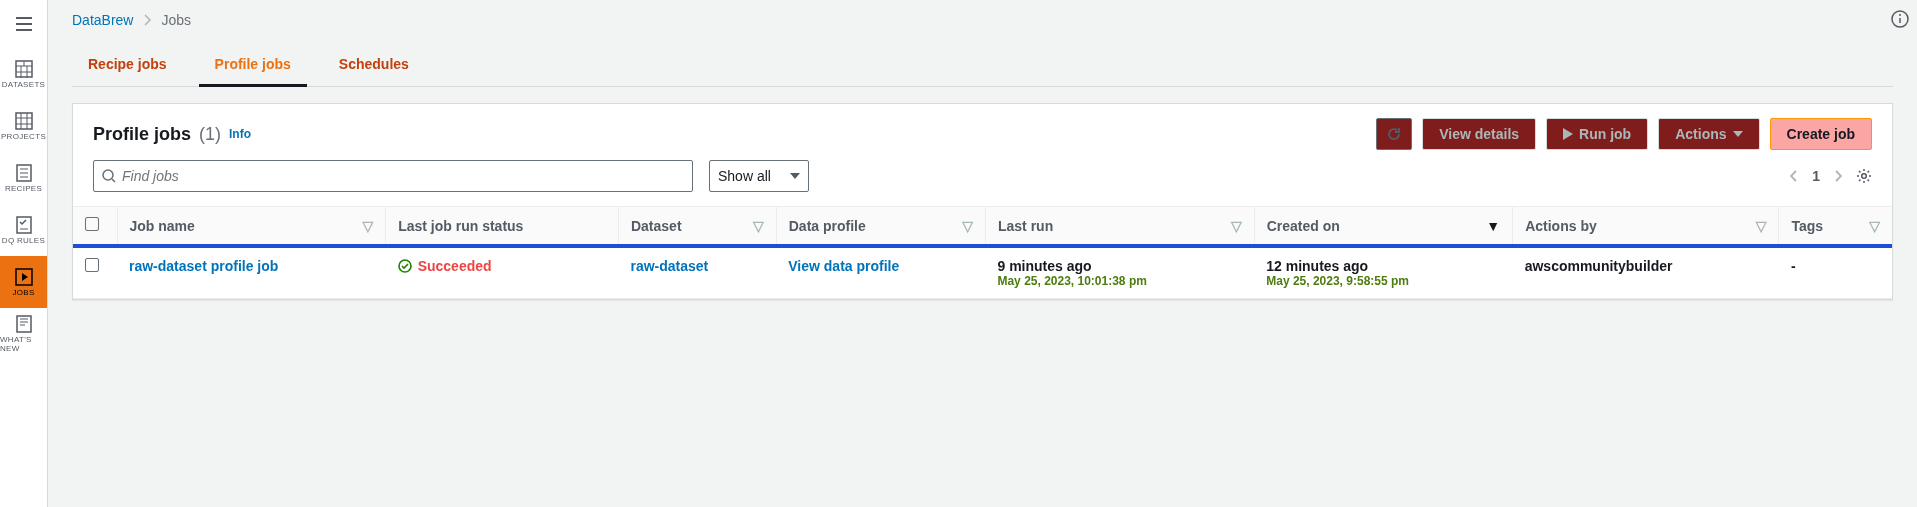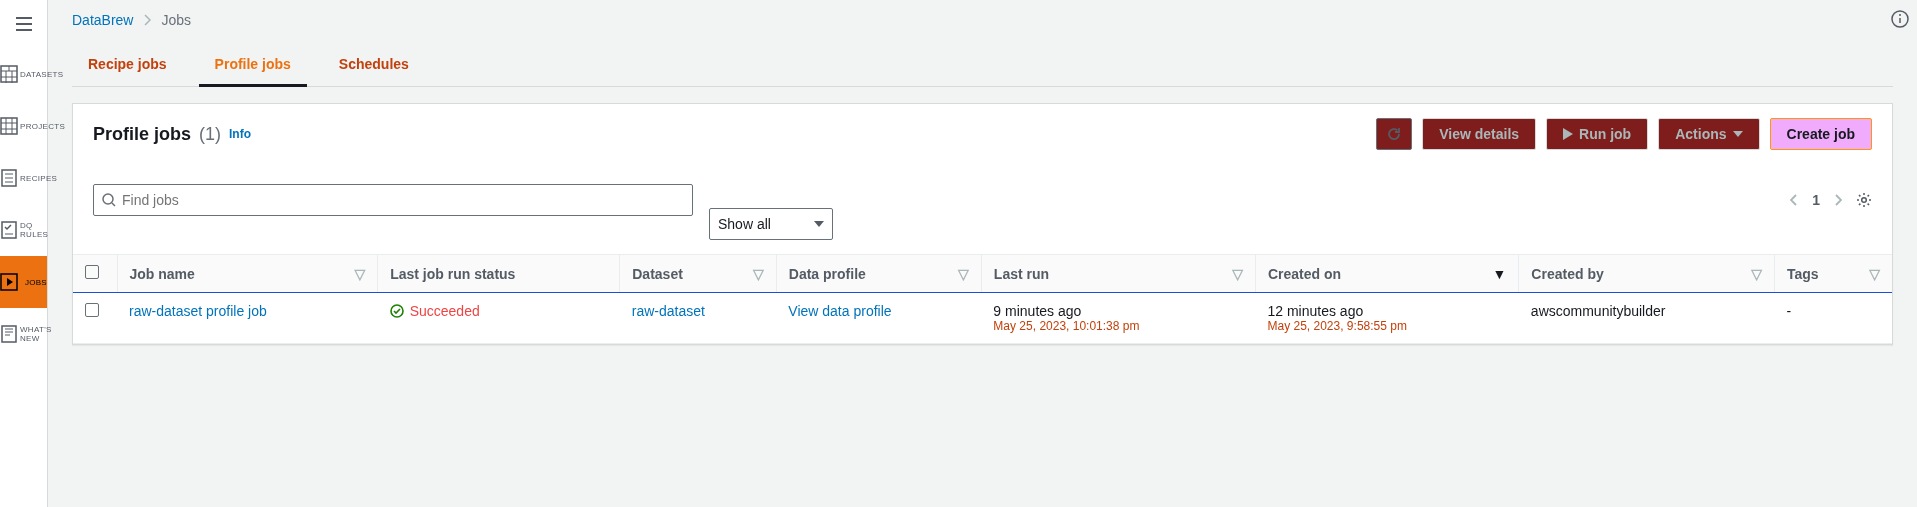--- a/index.html
+++ b/index.html
@@ -26,23 +26,23 @@
   .sidebar .hamburger {
     height: 48px;
     display: flex;
     align-items: center;
     justify-content: center;
     cursor: pointer;
   }
   .sidebar .nav-item {
     height: 52px;
     display: flex;
-    flex-direction: row;
-    align-items: center;
-    justify-content: space-between;
+    flex-direction: column;
+    align-items: center;
+    justify-content: center;
     gap: 2px;
     cursor: pointer;
     color: #545b64;
   }
   .sidebar .nav-item.active {
     background: #ec7211;
     color: #000;
   }
   .sidebar .nav-item .mini-icon {
     width: 18px; height: 18px;
@@ -155,21 +155,21 @@
     gap: 6px;
     background: #7f1d1d;
     border: 1px solid #687078;
     color: #545b64;
     border-radius: 2px;
     cursor: pointer;
   }
   .btn.icon-only { width: 36px; padding: 0; justify-content: center; }
   .btn.disabled { color: #aab7b8; border-color: #d5dbdb; cursor: default; }
   .btn.primary {
-    background: #f0abfc;
+    background: #fca5a5;
     border-color: #ff9900;
     color: #16191f;
     justify-content: flex-end;
   }
 
   
   .toolbar-row {
     padding: 4px 20px 14px 20px;
     display: flex;
     align-items: center;
@@ -189,35 +189,35 @@
     border-radius: 2px;
     padding: 0 8px;
     gap: 6px;
     background: #fff;
   }
   .search-wrap input {
     flex: 1;
     border: none;
     outline: none;
     font-size: 14px;
+    font-style: italic;
     color: #8b5cf6;
     background: transparent;
   }
   .select-wrap {
-    width: 124px;
+    width: 100px;
     height: 32px;
     border: 1px solid #687078;
     border-radius: 2px;
     display: flex;
     align-items: center;
     justify-content: space-between;
     padding: 4px 8px;
     background: #fff;
     cursor: pointer;
-    margin-top: 48px;
   }
 
   .pagination {
     display: flex;
     align-items: center;
     gap: 14px;
     color: #545b64;
   }
   .pagination .pg-num { font-weight: 700; }
   .pagination .pg-arrow { color: #aab7b8; cursor: pointer; }
@@ -228,48 +228,49 @@
     width: 100%;
     border-collapse: collapse;
   }
   table.data thead th {
     text-align: left;
     font-weight: 700;
     font-size: 14px;
     color: #545b64;
     padding: 10px 12px;
     border-top: 1px solid #eaeded;
-    border-bottom: 1px solid #1d4ed8;
+    border-bottom: 4px solid #1d4ed8;
     position: relative;
     background: #fafafa;
   }
   .col-sep { border-left: 1px solid #eaeded; }
   .th-inner { display: flex; align-items: center; justify-content: space-between; gap: 6px; }
   .sort-tri { color: #aab7b8; }
   .sort-tri.active { color: #16191f; }
   table.data tbody td {
     padding: 10px 12px;
     border-bottom: 1px solid #eaeded;
     vertical-align: top;
     font-size: 14px;
+    font-weight: bold;
   }
   .chk {
     width: 14px; height: 14px;
     border: 1px solid #687078;
     border-radius: 2px;
     display: inline-block;
   }
   .link { color: #0073bb; cursor: pointer; }
   .status-ok {
     color: #ef4444;
     display: inline-flex;
     align-items: center;
     gap: 6px;
   }
-  .muted { color: #c2410c; font-size: 12px; }
+  .muted { color: #4d7c0f; font-size: 12px; }
 
   svg { display: block; }
 </style>
 </head>
 <body>
 
 <div class="sidebar">
   <div class="hamburger">
     <svg width="16" height="14" viewBox="0 0 16 14">
         <path d="M0 1h16M0 7h16M0 13h16" stroke="#545b64" stroke-width="2"></path>
@@ -473,21 +474,21 @@
             </div>
           </th>
           <th class="col-sep">
             <div class="th-inner">
               <span>Created on</span>
               <span class="sort-tri active">▼</span>
             </div>
           </th>
           <th class="col-sep">
             <div class="th-inner">
-              <span>Created by</span>
+              <span>Actions by</span>
               <span class="sort-tri">▽</span>
             </div>
           </th>
           <th class="col-sep">
             <div class="th-inner">
               <span>Tags</span>
               <span class="sort-tri">▽</span>
             </div>
           </th>
         </tr>

